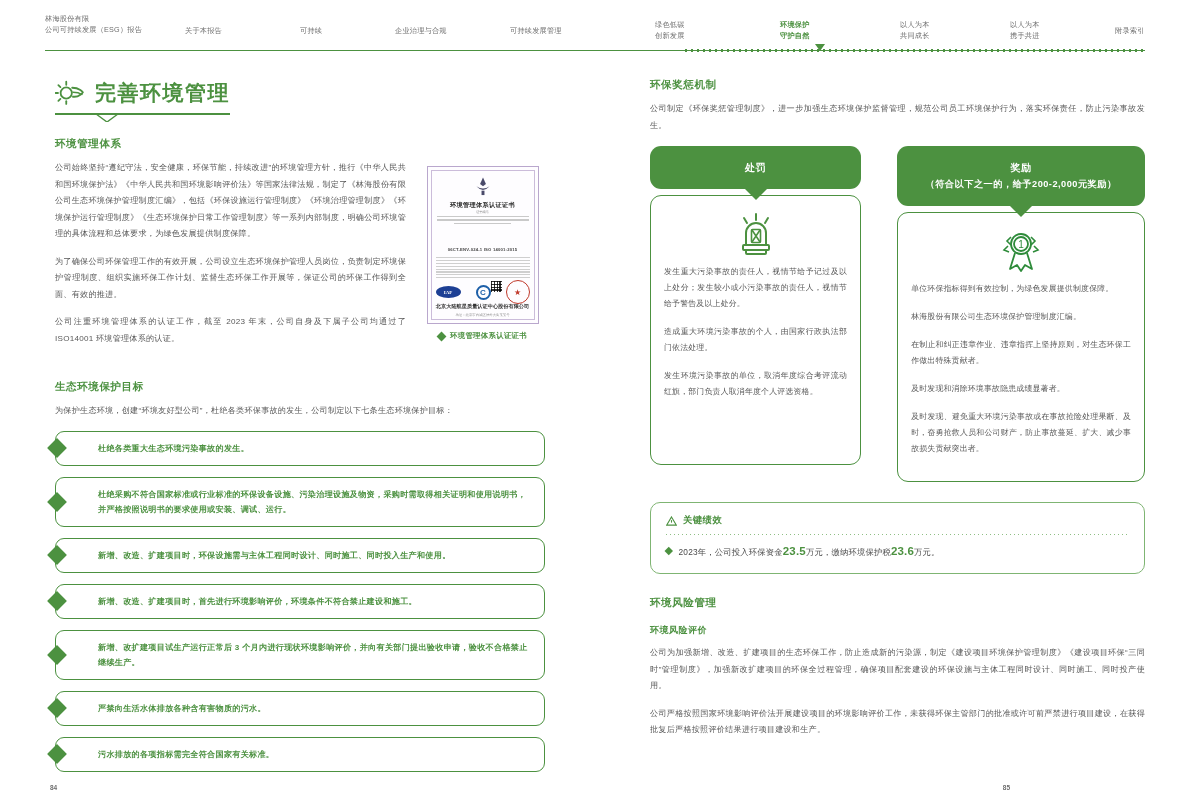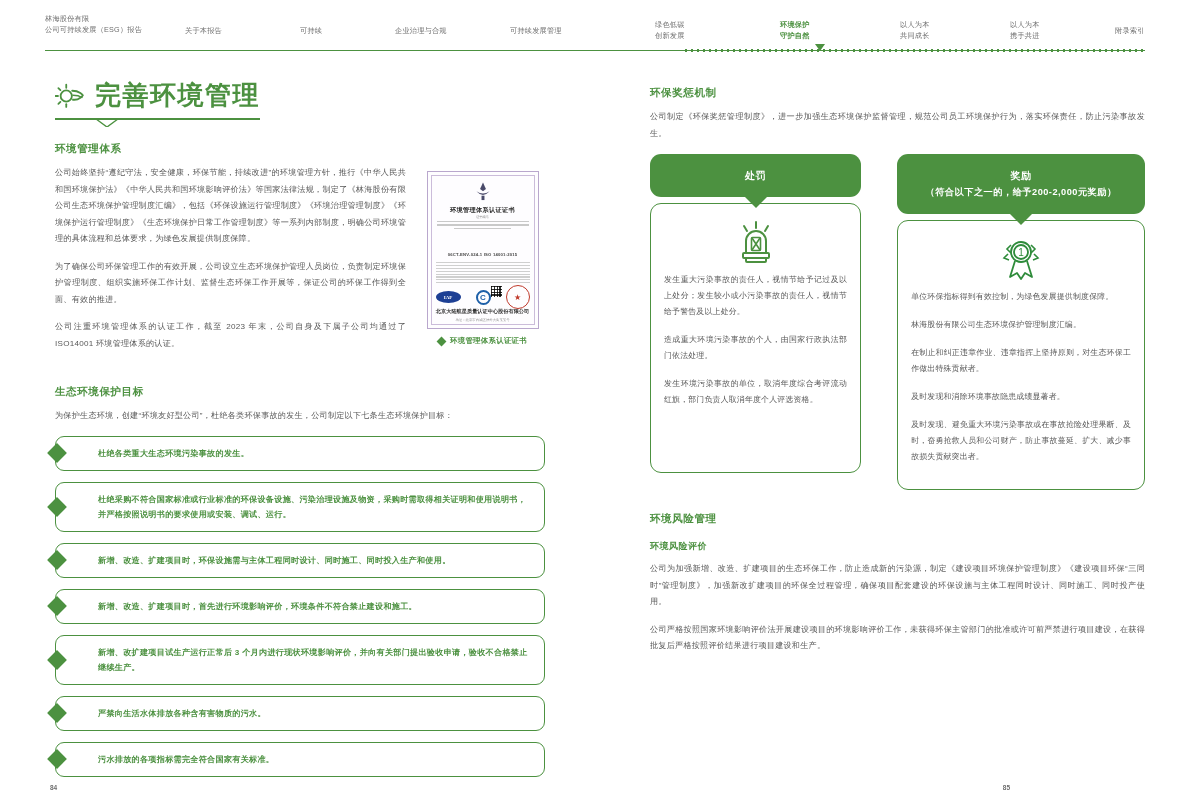--- a/index.html
+++ b/index.html
@@ -33,28 +33,28 @@
   .nav-item {
     position: absolute; top: 0;
     font-size: 7.2px; line-height: 10.5px; letter-spacing: .2px;
     color: #6e6e6e; white-space: nowrap;
   }
   .nav-item.active { color: #4c9140; font-weight: bold; }
   .nav-item .l2 { display: block; }
 
   
   .col-left  { position: absolute; left: 55px;  top: 78px; width: 490px; }
-  .col-right { position: absolute; left: 650px; top: 78px; width: 495px; margin-top: 8px; }
+  .col-right { position: absolute; left: 650px; top: 78px; width: 495px; }
 
   
   .main-title-wrap { position: relative; display: inline-block; padding-bottom: 7px; }
   .main-title-row { display: flex; align-items: center; gap: 10px; }
   .title-icon { width: 30px; height: 30px; flex: none; }
   .main-title {
-    font-size: 26px; font-weight: bold; color: #4c9140; letter-spacing: 1.5px;
+    font-size: 21px; font-weight: bold; color: #4c9140; letter-spacing: 1.5px;
   }
   .title-underline2 {
     position: absolute; left: 0; bottom: 0; width: 100%; height: 2px; background: #4c9140;
   }
   .title-notch {
     position: absolute; left: 41px; bottom: -7px; width: 22px; height: 8px;
   }
 
   
   .h2 {
@@ -450,20 +450,35 @@
           </div>
           <p class="card-p">单位环保指标得到有效控制，为绿色发展提供制度保障。</p>
           <p class="card-p">林海股份有限公司生态环境保护管理制度汇编。</p>
           <p class="card-p">在制止和纠正违章作业、违章指挥上坚持原则，对生态环保工作做出特殊贡献者。</p>
           <p class="card-p">及时发现和消除环境事故隐患成绩显著者。</p>
           <p class="card-p">及时发现、避免重大环境污染事故或在事故抢险处理果断、及时，奋勇抢救人员和公司财产，防止事故蔓延、扩大、减少事故损失贡献突出者。</p>
         </div>
       </div>
     </div>
 
+    <div class="kpi">
+      <div class="kpi-shadow"></div>
+      <div class="kpi-title">
+        <svg width="11" height="10" viewBox="0 0 12 11">
+          <path d="M6 1 L11.2 10 L0.8 10 Z" fill="none" stroke="#4c9140" stroke-width="1.2"></path>
+          <line x1="6" y1="4.5" x2="6" y2="7.3" stroke="#4c9140" stroke-width="1.2"></line>
+        </svg>
+        <span>关键绩效</span>
+      </div>
+      <div class="kpi-rule"></div>
+      <div class="kpi-row">
+        <span class="kpi-bullet"></span>
+        <span class="kpi-text"><span>2023年，公司投入环保资金</span><b>23.5</b><span>万元，缴纳环境保护税</span><b>23.6</b><span>万元。</span></span>
+      </div>
+    </div>
 
     <div class="h2">环境风险管理</div>
     <div class="h3">环境风险评价</div>
     <p class="body">公司为加强新增、改造、扩建项目的生态环保工作，防止造成新的污染源，制定《建设项目环境保护管理制度》《建设项目环保“三同时”管理制度》，加强新改扩建项目的环保全过程管理，确保项目配套建设的环保设施与主体工程同时设计、同时施工、同时投产使用。</p>
     <p class="body">公司严格按照国家环境影响评价法开展建设项目的环境影响评价工作，未获得环保主管部门的批准或许可前严禁进行项目建设，在获得批复后严格按照评价结果进行项目建设和生产。</p>
   </div>
 
   <div class="pgnum l">84</div>
   <div class="pgnum r">85</div>
 </div>

